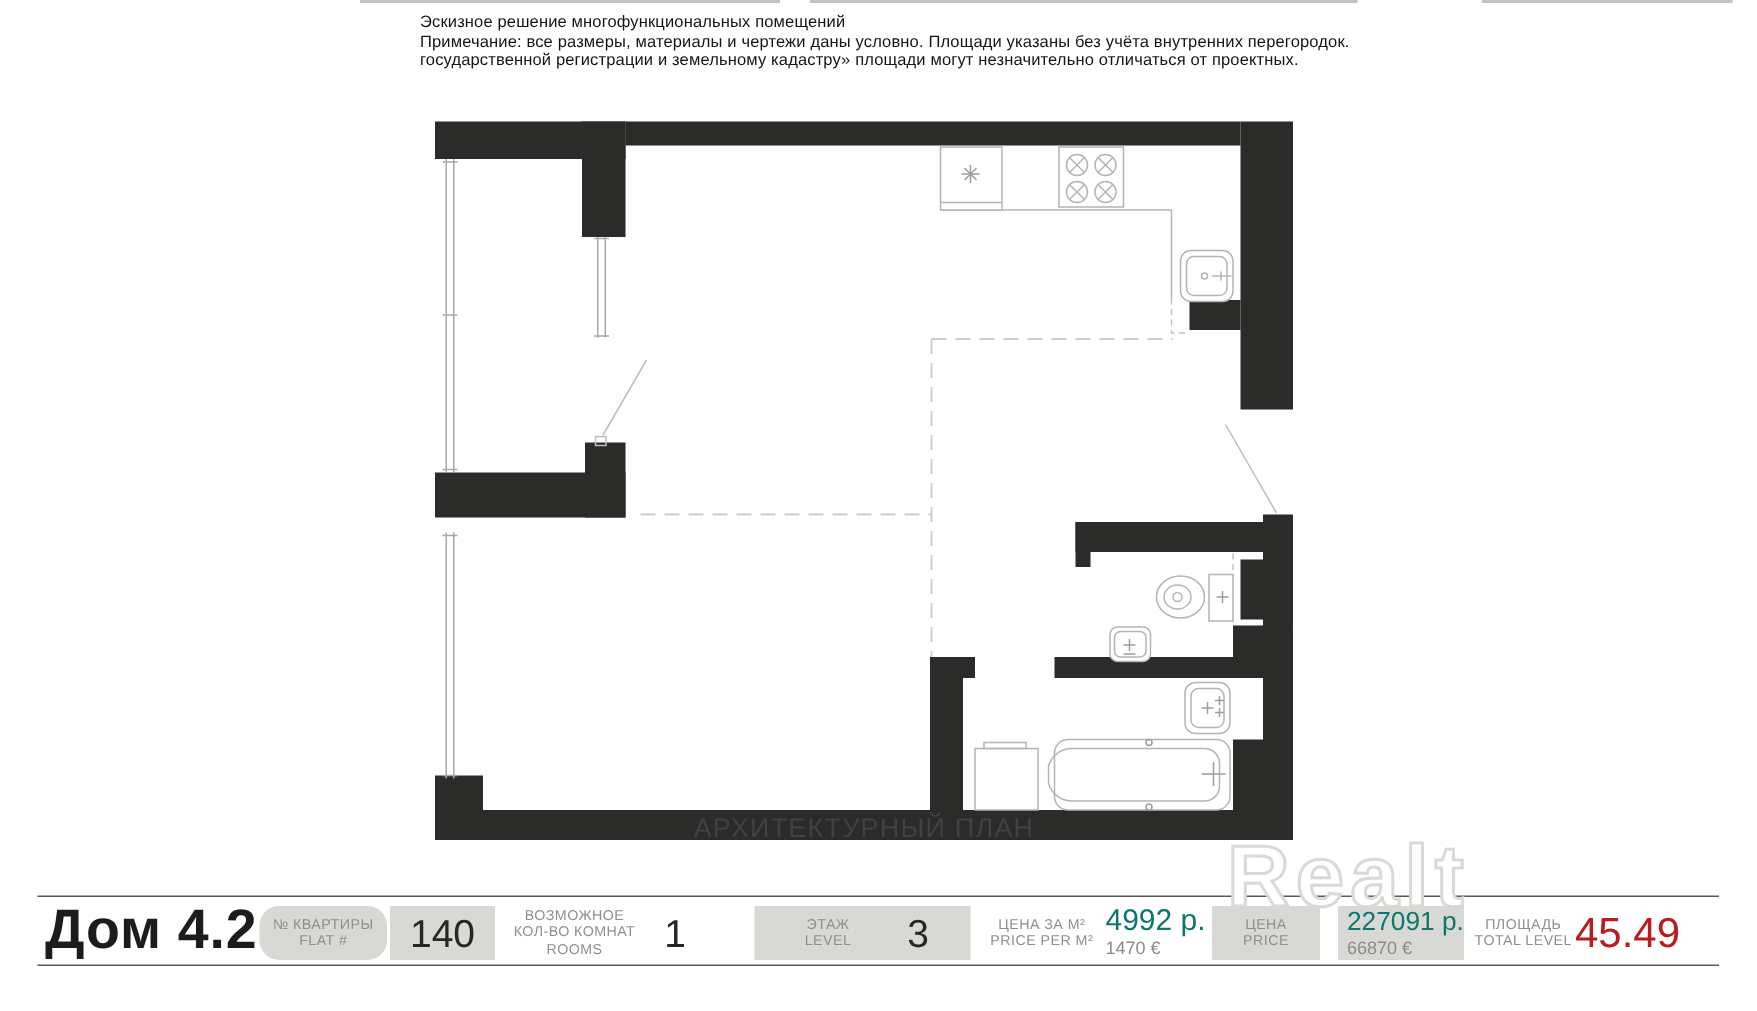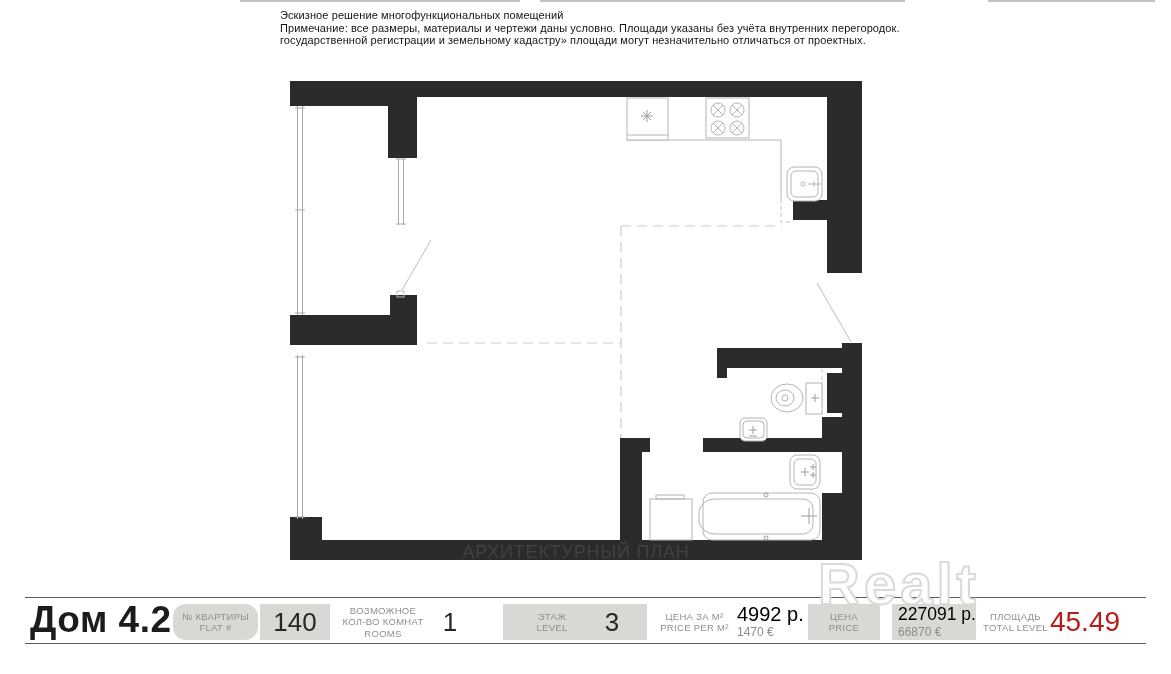--- a/index.html
+++ b/index.html
@@ -40,21 +40,21 @@
   .bar-line{position:absolute;left:25px;width:1121px;height:1px;background:#5a5a5a;z-index:0;}
   .bar-line.t{top:597px;} .bar-line.b{top:643px;}
   .bar-item{position:absolute;top:604px;height:36px;z-index:2;display:flex;flex-direction:column;align-items:center;justify-content:center;}
   .gbox{background:#d8d8d4;}
   .lbl{font-size:9.5px;line-height:11.5px;color:#8f8f8b;letter-spacing:.3px;text-align:center;}
   .bigval{font-size:26px;color:#262626;}
   .title{
     position:absolute;left:30px;top:598px;height:44px;line-height:44px;z-index:2;
     font-size:37px;color:#1c1c1c;letter-spacing:.5px;font-weight:bold;
   }
-  .money-big{font-size:19px;color:#000000;line-height:21px;}
+  .money-big{font-size:19px;color:#0f766e;line-height:21px;}
   .money-small{font-size:12px;color:#8c8c8a;line-height:15px;}
   .left-align{align-items:flex-start;}
   .area-val{font-size:28px;color:#b91c1c;}
 </style>
 </head>
 <body>
 
 <div class="top-strip" style="left:240px;width:280px;"></div>
 <div class="top-strip" style="left:540px;width:365px;"></div>
 <div class="top-strip" style="left:988px;width:167px;"></div>

